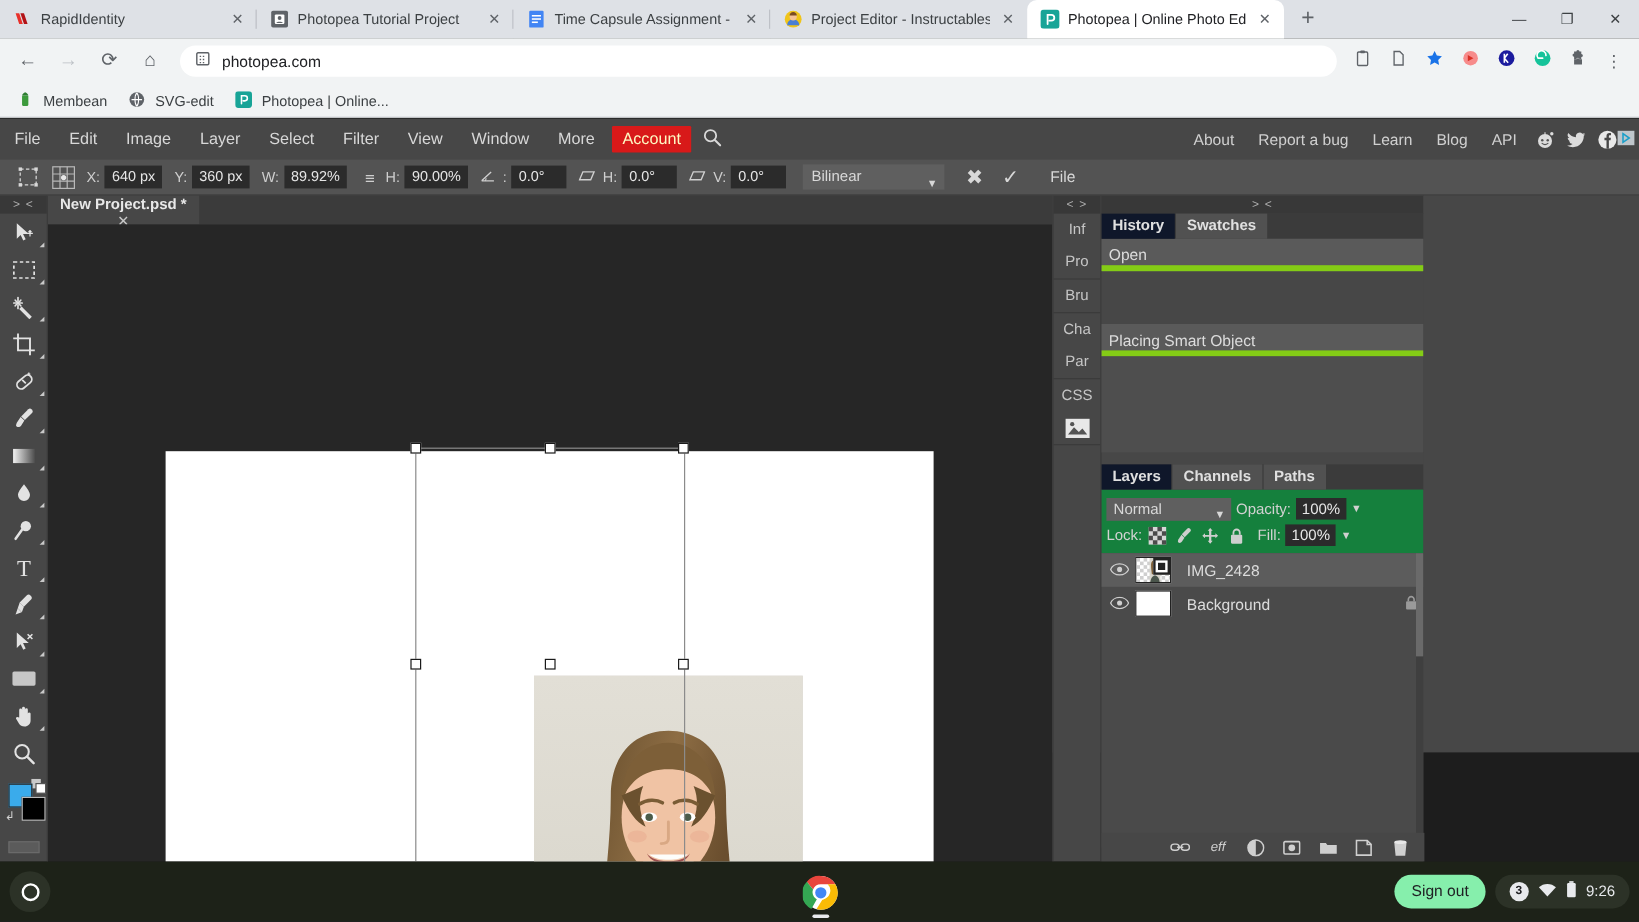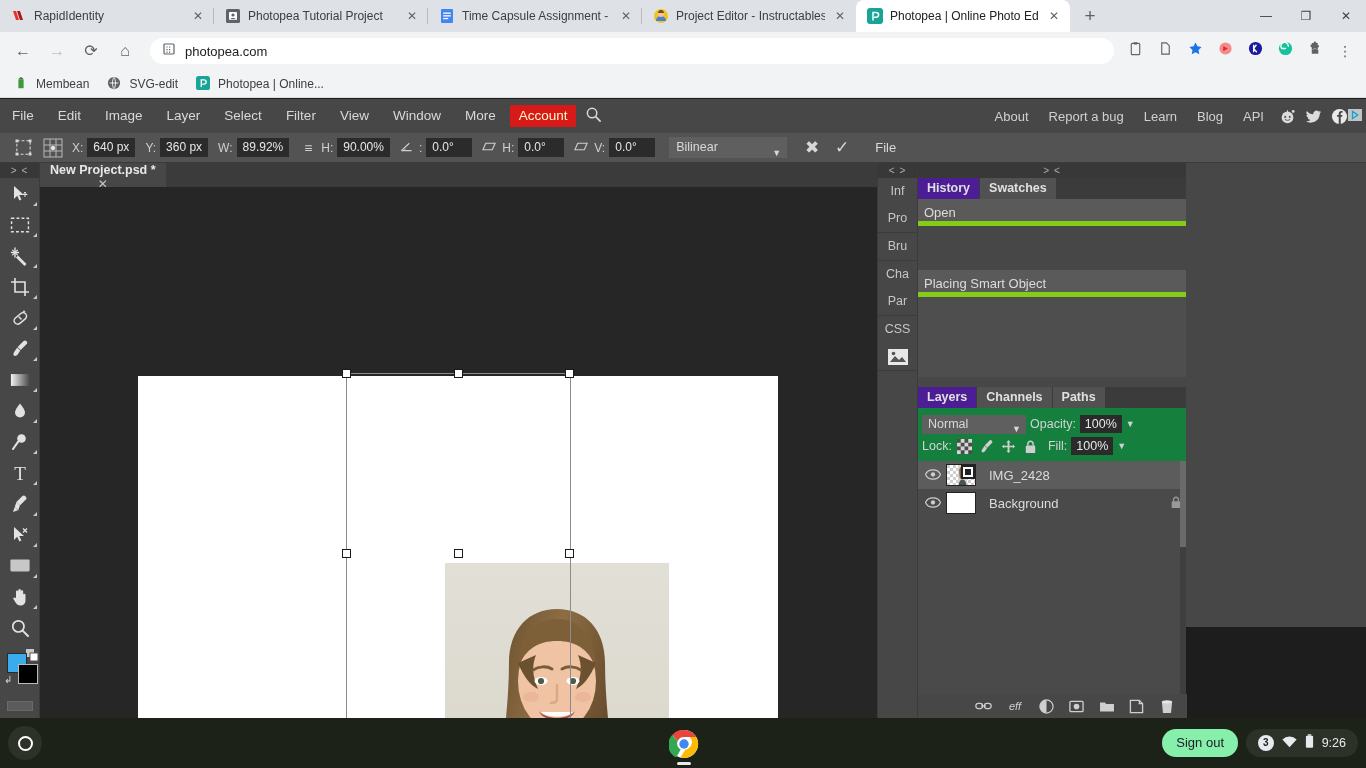--- a/index.html
+++ b/index.html
@@ -199,21 +199,21 @@
   }
   .panel-grip {
     height: 15px; background: #383838; color: #b0b0b0; font-size: 10px;
     text-align: center; line-height: 15px; letter-spacing: 1px; cursor: pointer;
   }
   .tabrow { display: flex; height: 21px; background: #3b3b3b; }
   .ptab {
     padding: 0 9px; height: 21px; line-height: 21px; font-size: 12.5px;
     font-weight: bold; color: #e0e0e0; background: #515151; margin-right: 1px; cursor: pointer;
   }
-  .ptab.active { background: #4c1d95; }
+  .ptab.active { background: #0f172a; }
   .hist-list { background: #474747; padding: 0; }
   .hist-item {
     height: 27px; line-height: 27px; padding-left: 6px; font-size: 13px;
     color: #dcdcdc; background: #5a5a5a; border-bottom: 5px solid #84cc16; cursor: pointer;
   }
   .hist-item.sel { background: #5a5a5a; margin-top: 44px; }
   .hist-rest { background: #4e4e4e; height: 80px; }
 
   .lay-opts {
     background: #15803d; padding: 5px 2px 4px 4px;

